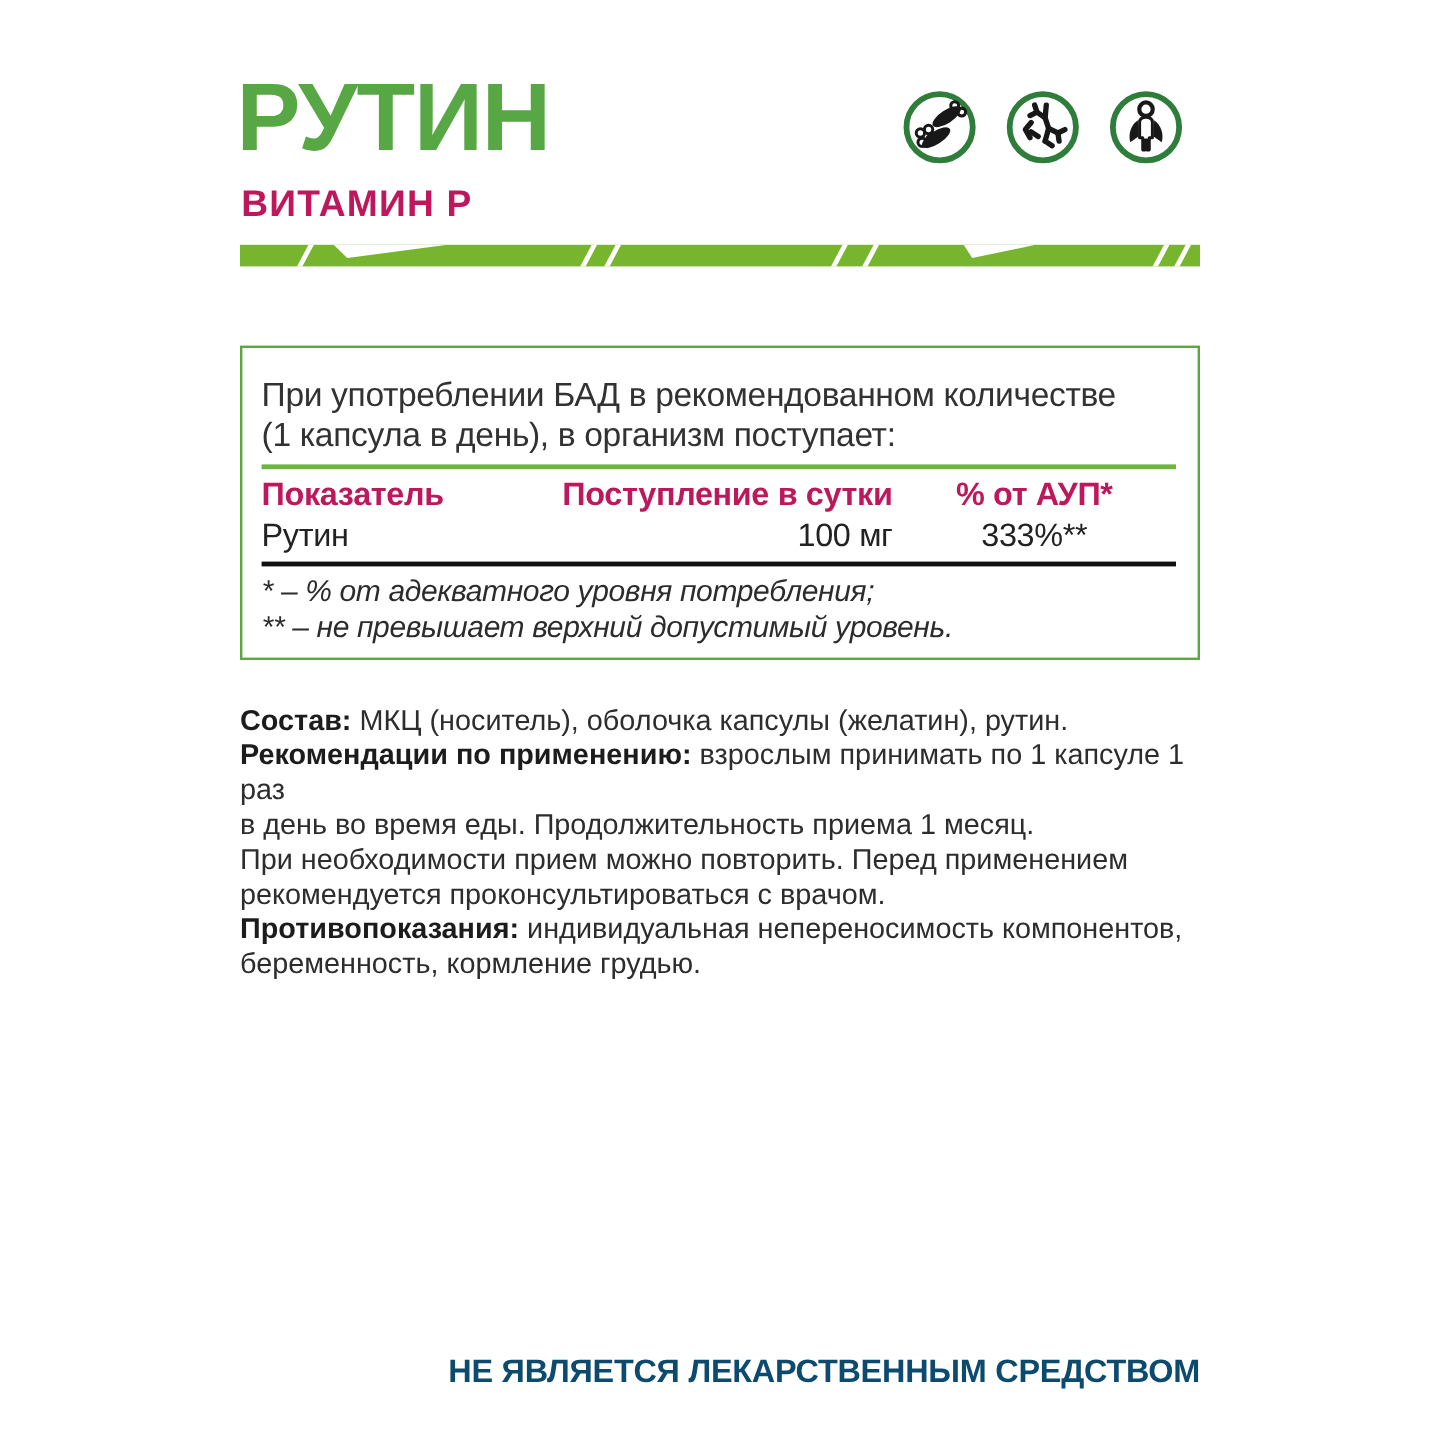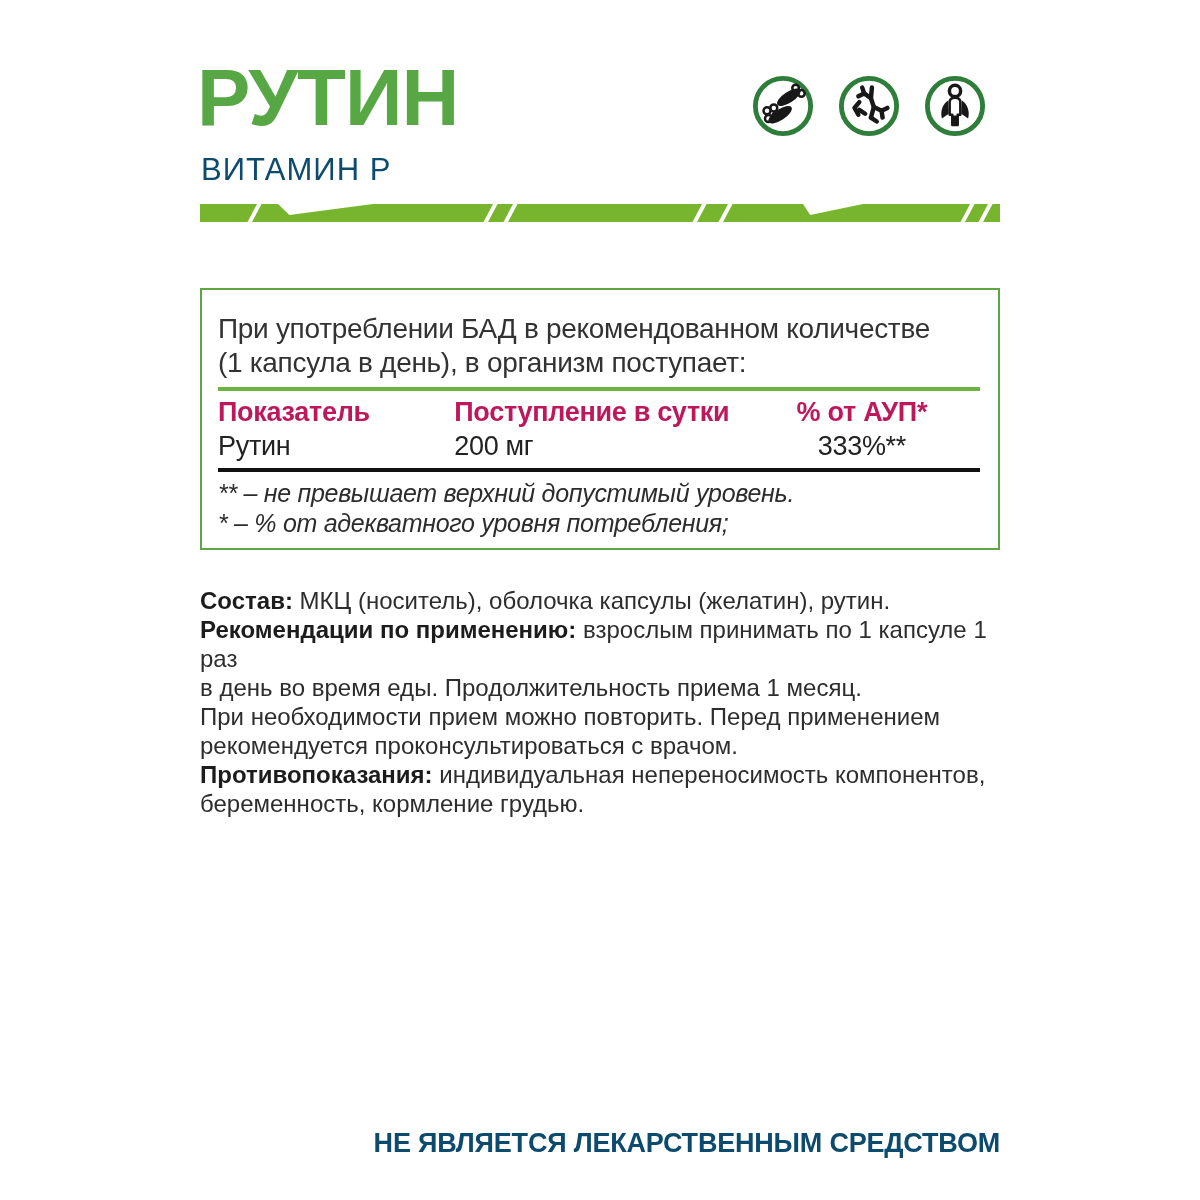--- a/index.html
+++ b/index.html
@@ -15,22 +15,22 @@
   }
 
   
   .brand-title {
     position: absolute; left: 197px; top: 58px;
     font-size: 80px; font-weight: bold; letter-spacing: -1px;
     color: #57a845; line-height: 1;
   }
   .brand-subtitle {
     position: absolute; left: 201px; top: 152px;
-    font-size: 31px; font-weight: normal; letter-spacing: 1px;
-    color: #0c4a6e;
+    font-size: 31px; font-weight: bold; letter-spacing: 1px;
+    color: #be185d;
   }
   .icon-row {
     position: absolute; left: 752px; top: 75px;
     display: flex; gap: 24px;
   }
   .round-icon { width: 62px; height: 62px; display: block; }
 
   
   .band {
     position: absolute; left: 200px; top: 204px;
@@ -58,21 +58,21 @@
     white-space: pre-line; letter-spacing: -0.3px;
   }
   .green-rule {
     border: none; height: 4px; background: #6cb33f;
     margin: 7px 0 4px 0;
   }
   .tbl-row { display: flex; align-items: baseline; }
   .tbl-head { font-weight: bold; font-size: 27px; line-height: 34px; color: #be185d; letter-spacing: -0.3px; }
   .tbl-data { font-size: 27px; line-height: 34px; color: #222222; letter-spacing: -0.3px; }
   .col-1 { width: 31%; text-align: left; }
-  .col-2 { width: 38%; text-align: left; }
+  .col-2 { width: 38%; text-align: right; }
   .col-3 { width: 31%; text-align: center; }
   .black-rule {
     border: none; height: 4px; background: #111111;
     margin: 5px 0 6px 0;
   }
   .footnote {
     font-style: italic; font-size: 25px; line-height: 30px;
     color: #2c2c2c; letter-spacing: -0.3px;
   }
 
@@ -157,26 +157,26 @@
     <div class="info-intro">При употреблении БАД в рекомендованном количестве
 (1 капсула в день), в организм поступает:</div>
     <hr class="green-rule">
     <div class="tbl-row">
       <div class="tbl-head col-1">Показатель</div>
       <div class="tbl-head col-2">Поступление в сутки</div>
       <div class="tbl-head col-3">% от АУП*</div>
     </div>
     <div class="tbl-row">
       <div class="tbl-data col-1">Рутин</div>
-      <div class="tbl-data col-2">200 мг</div>
+      <div class="tbl-data col-2">100 мг</div>
       <div class="tbl-data col-3">333%**</div>
     </div>
     <hr class="black-rule">
+    <div class="footnote">* – % от адекватного уровня потребления;</div>
     <div class="footnote">** – не превышает верхний допустимый уровень.</div>
-    <div class="footnote">* – % от адекватного уровня потребления;</div>
   </div>
 
   <div class="details">
     <p><span class="lead">Состав:</span><span> МКЦ (носитель), оболочка капсулы (желатин), рутин.</span></p>
     <p><span class="lead">Рекомендации по применению:</span><span> взрослым принимать по 1 капсуле 1 раз
 в день во время еды. Продолжительность приема 1 месяц.
 При необходимости прием можно повторить. Перед применением
 рекомендуется проконсультироваться с врачом.</span></p>
     <p><span class="lead">Противопоказания:</span><span> индивидуальная непереносимость компонентов,
 беременность, кормление грудью.</span></p>

